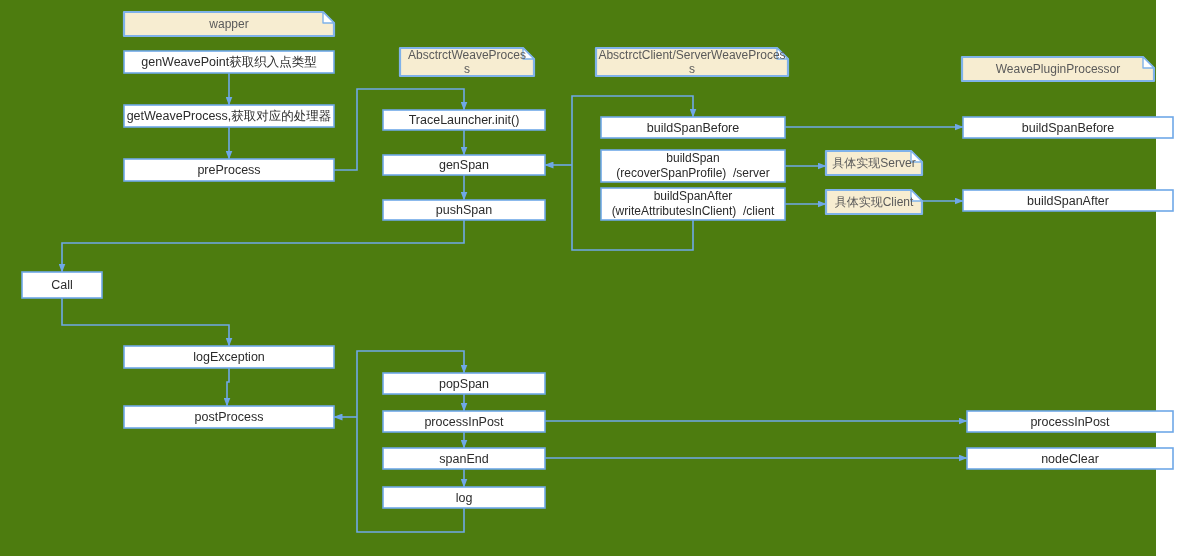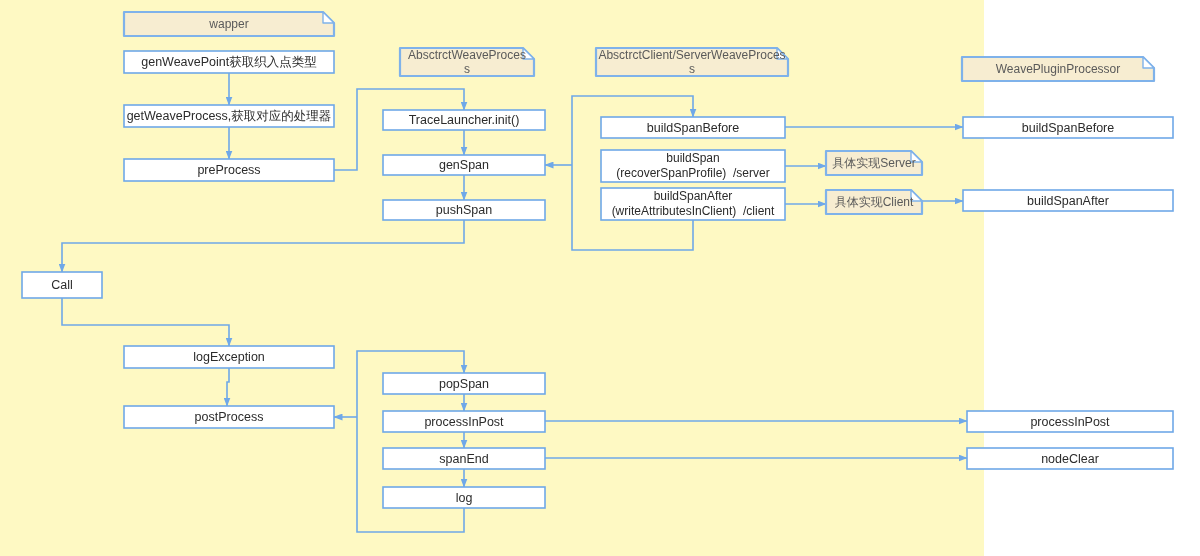--- a/index.html
+++ b/index.html
@@ -9,23 +9,23 @@
     background: #ffffff;
   }
   body {
     width: 1200px;
     height: 556px;
     font-family: "Liberation Sans", "DejaVu Sans", sans-serif;
     overflow: hidden;
   }
   #diagram-root {
     position: relative;
-    width: 984px;
+    width: 1156px;
     height: 556px;
-    background: #fef9c3;
+    background: #4d7c0f;
   }
   svg#flow-svg {
     position: absolute;
     left: 0;
     top: 0;
     width: 1200px;
     height: 556px;
     display: block;
   }
   .node-rect {

